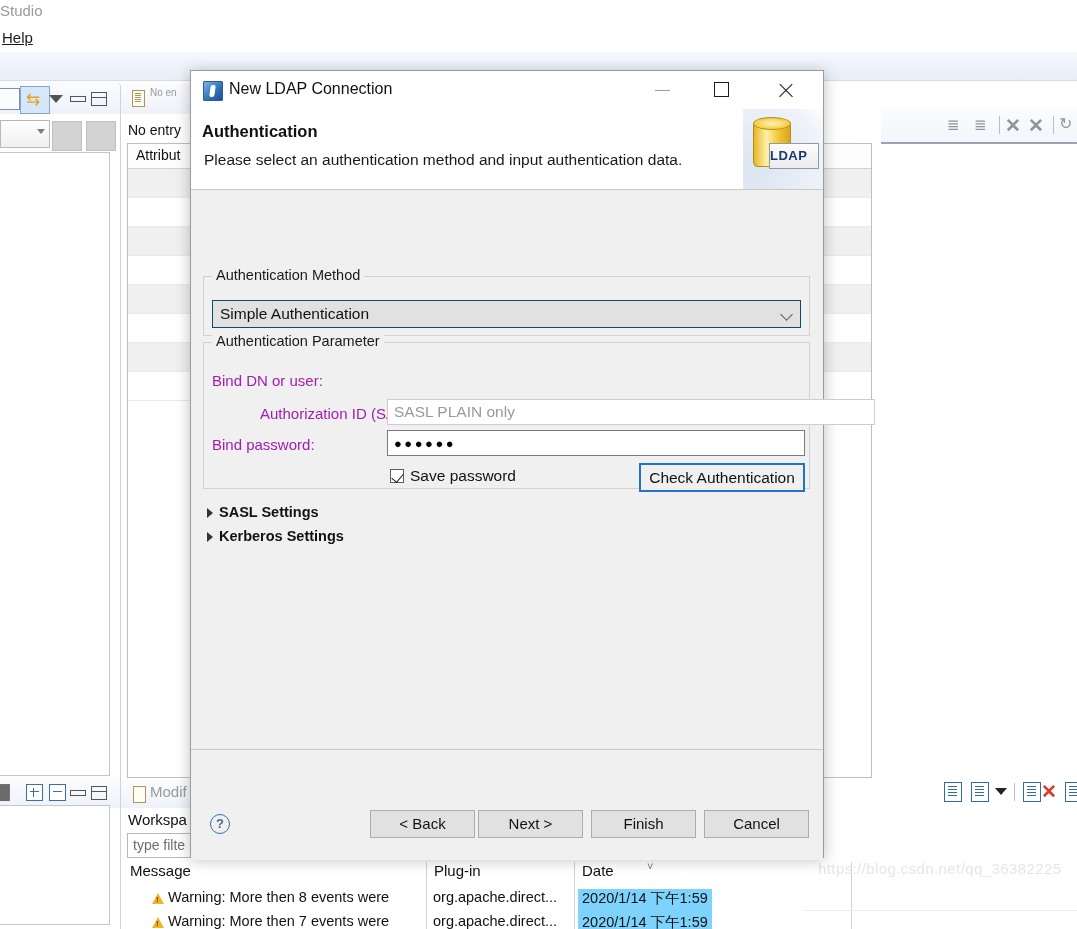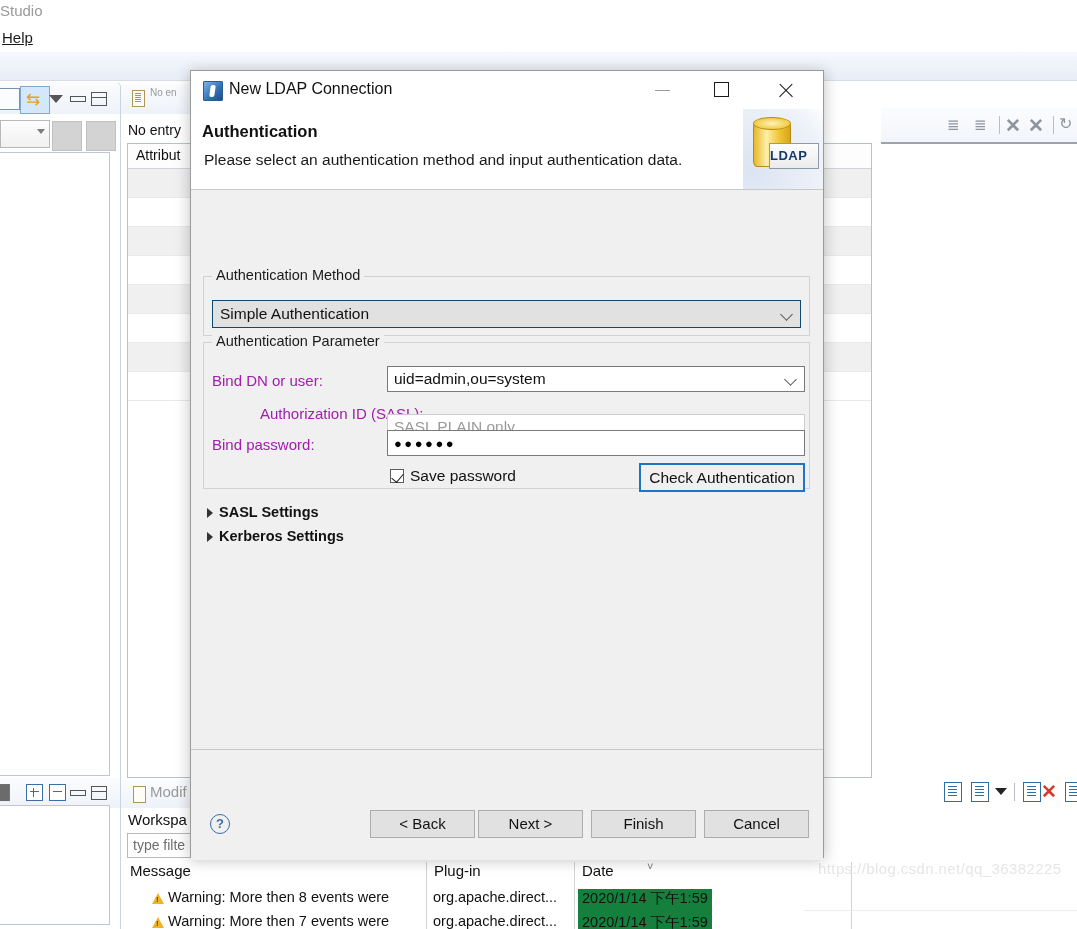--- a/index.html
+++ b/index.html
@@ -158,21 +158,21 @@
   .bm-ws { position:absolute; left:128px; top:811px; font-size:15px; color:#111; }
   .bm-filter {
     position:absolute; left:127px; top:833px; width:140px; height:25px;
     border:1px solid #b8b8b8; background:#fff; box-sizing:border-box;
     font-size:14px; color:#6e6e6e; padding:3px 0 0 5px;
   }
   .log-table { position:absolute; left:122px; top:862px; width:955px; height:67px; }
   .log-col-sep { position:absolute; top:0; width:1px; height:67px; background:#d3d3d3; }
   .log-head { position:absolute; top:0; height:26px; font-size:15px; color:#111; }
   .log-row { position:absolute; height:24px; font-size:14.5px; color:#111; }
-  .log-row.sel-date { background:#15803d; }
+  .log-row.sel-date { background:#7dd3fc; }
   .warn-ico {
     position:absolute; width:0;height:0;
     border-left:6px solid transparent;border-right:6px solid transparent;border-bottom:11px solid #f0b429;
   }
   .warn-ico:after{content:"!";position:absolute;left:-2px;top:2px;font-size:8px;color:#6b4a00;font-weight:bold;}
 
   .bottom-tools { position:absolute; left:935px; top:778px; width:142px; height:34px; }
   .bt-ico { position:absolute; width:16px;height:18px; }
   .doclist { background:#fff;border:1px solid #2f6ea5; }
   .doclist:before{content:"";position:absolute;left:3px;top:3px;width:9px;height:1px;
@@ -466,27 +466,23 @@
       <div class="combo" style="left:21px; top:110px; width:589px;">
         <span>Simple Authentication</span>
         <span class="chev"></span>
       </div>
 
       <div class="group" style="left:12px; top:152px; width:607px; height:147px;">
         <div class="group-legend">Authentication Parameter</div>
       </div>
 
       <div class="fld-label" style="left:21px; top:182px;">Bind DN or user:</div>
-      <div class="textfield" style="left:196px; top:176px; width:418px;">
-        <span>uid=admin,ou=system</span>
-        <span class="chev" style="position:absolute;right:9px;top:8px;width:8px;height:8px;border-right:1.4px solid #555;border-bottom:1.4px solid #555;transform:rotate(45deg);"></span>
-      </div>
 
       <div class="fld-label" style="left:21px; top:215px;margin-left:48px;">Authorization ID (SASL):</div>
-      <div class="textfield flat" style="left:196px; top:224px; width:418px;">SASL PLAIN only</div>
+      <div class="textfield flat" style="left:196px; top:209px; width:488px;">SASL PLAIN only</div>
 
       <div class="fld-label" style="left:21px; top:246px;">Bind password:</div>
       <div class="textfield" style="left:196px; top:240px; width:418px;">
         <span class="dots">●●●●●●</span>
       </div>
 
       <div class="checkbox-box" style="left:199px; top:279px;">
         <div class="checkbox-tick"></div>
       </div>
       <div class="cb-label" style="left:219px; top:277px;">Save password</div>

